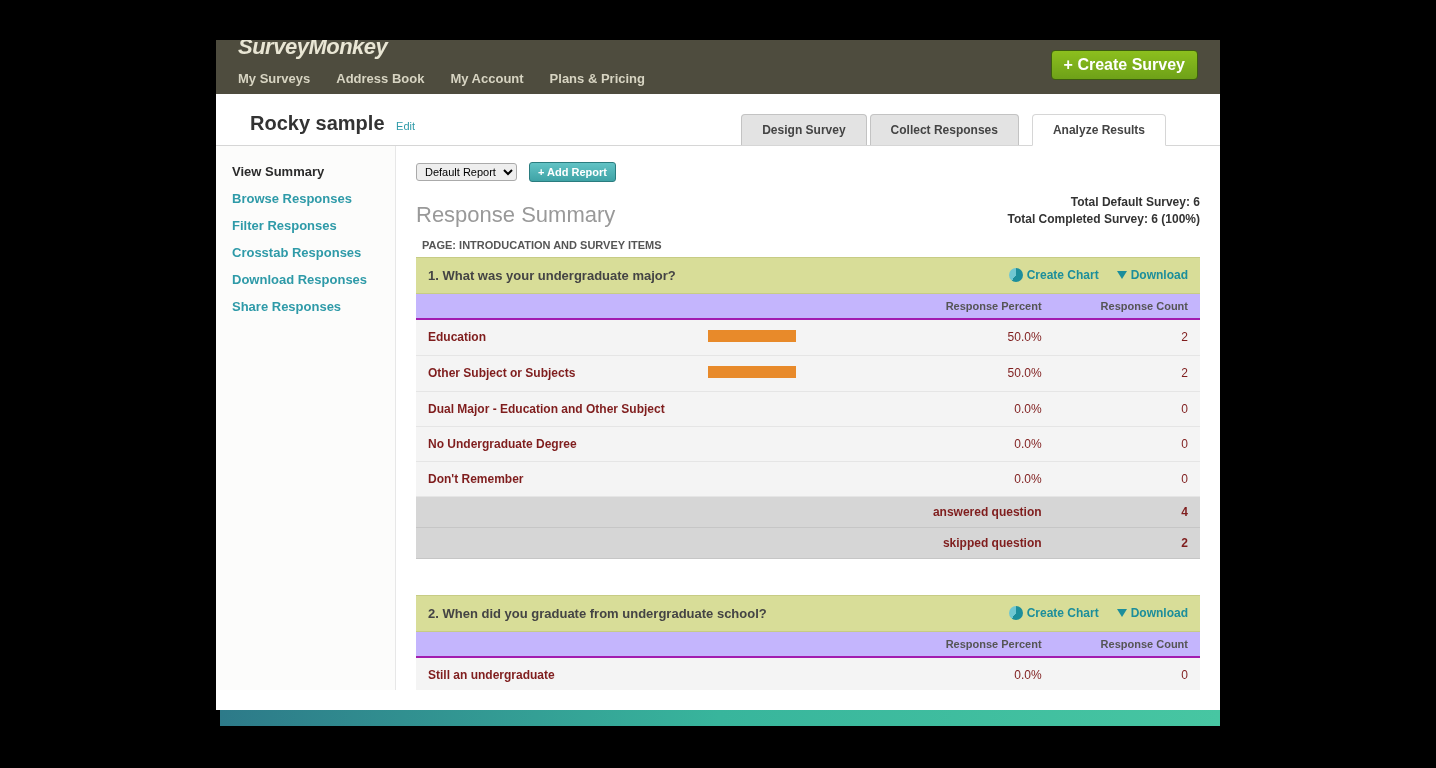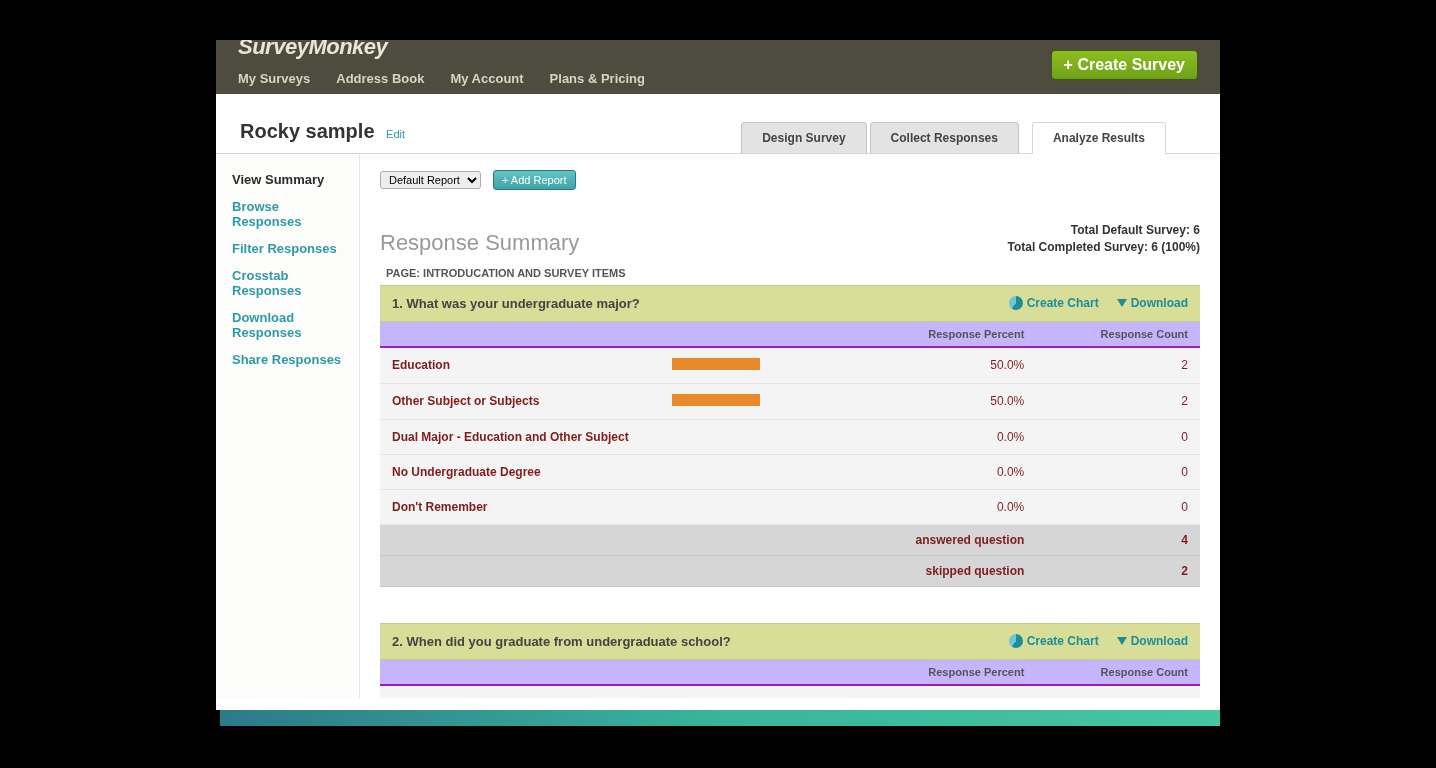--- a/index.html
+++ b/index.html
@@ -53,23 +53,23 @@
   font-weight: bold;
   padding: 5px 12px;
   font-size: 16px;
   cursor: pointer;
   align-self: center;
   margin-bottom: -4px;
 }
 .title-tabs {
   display: flex;
   align-items: flex-end;
-  padding: 30px 0 0 24px;
+  padding: 30px 0 0 34px;
   border-bottom: 1px solid #d6d6d6;
-  height: 60px;
+  height: 52px;
   justify-content: space-between;
 }
 .survey-title {
   font-size: 20px;
   font-weight: bold;
   color: #333;
   padding-bottom: 10px;
 }
 .edit-link {
   color: #2e9aa8;
@@ -99,21 +99,21 @@
 }
 .tab.active {
   background: #fff;
   border-color: #d6d6d6;
   border-bottom: 1px solid #fff;
   margin-bottom: -1px;
   margin-left: 13px;
 }
 .body-row { display: flex; height: 544px; }
 .sidebar {
-  width: 144px;
+  width: 180px;
   padding: 18px 12px 18px 16px;
   border-right: 1px solid #e7e7e7;
   background: #fcfcfb;
 }
 .sidebar-item {
   display: block;
   color: #2e9aa8;
   font-weight: bold;
   font-size: 13px;
   margin-bottom: 12px;
@@ -122,36 +122,36 @@
 .sidebar-item.active { color: #2b2b2b; }
 .main {
   flex: 1;
   padding: 16px 20px 20px 20px;
   overflow-y: auto;
 }
 .report-controls {
   display: flex;
   align-items: center;
   gap: 12px;
-  margin-bottom: 32px;
+  margin-bottom: 12px;
 }
 .report-select {
   font-size: 11px;
   padding: 1px 4px;
   border: 1px solid #aaa;
   border-radius: 3px;
   background: #eee;
   cursor: pointer;
   font-family: inherit;
 }
 .add-report-btn {
   background: linear-gradient(#62c3c5, #3fa3a6);
   border: 1px solid #2a7c7f;
   color: #fff;
-  font-weight: normal;
+  font-weight: bold;
   font-size: 11px;
   padding: 3px 8px;
   border-radius: 3px;
   cursor: pointer;
 }
 .summary-header {
   display: flex;
   align-items: flex-end;
   justify-content: space-between;
   margin-bottom: 1px;

